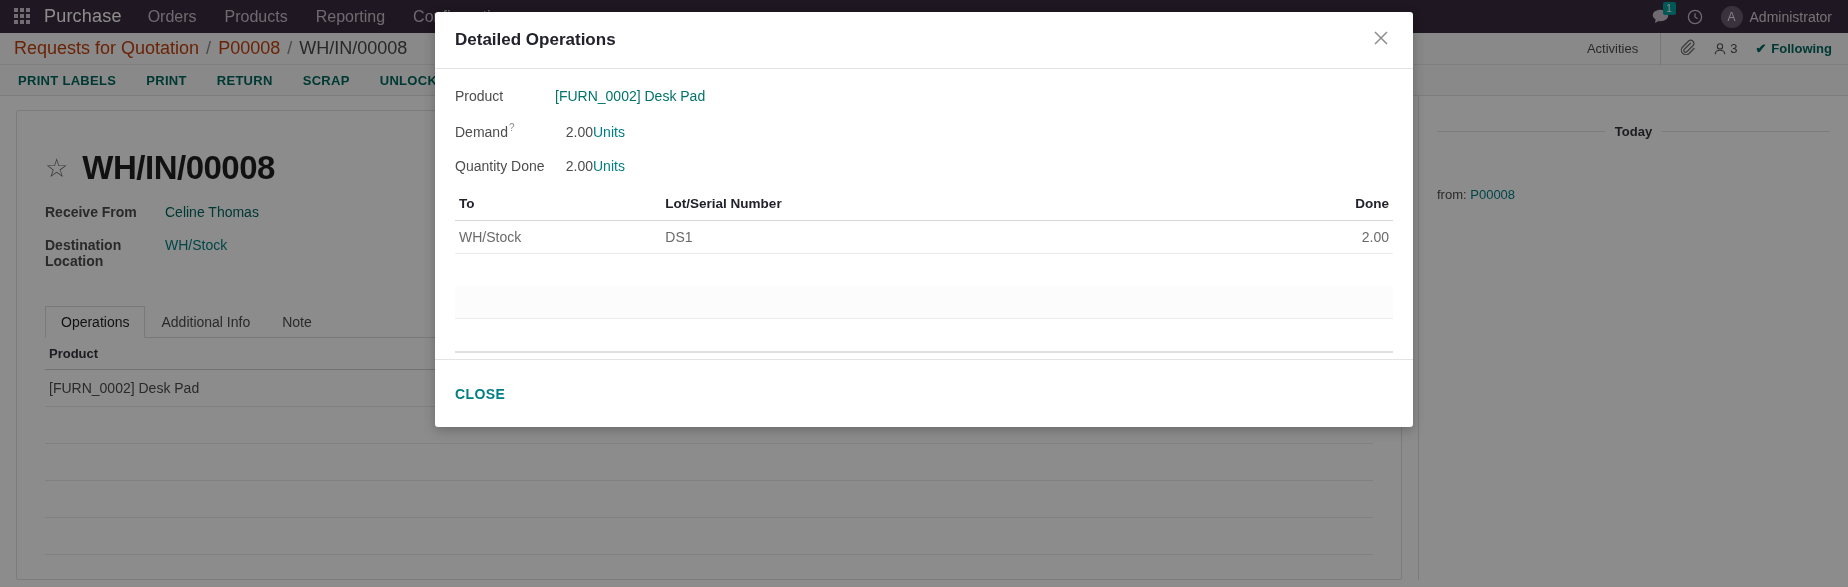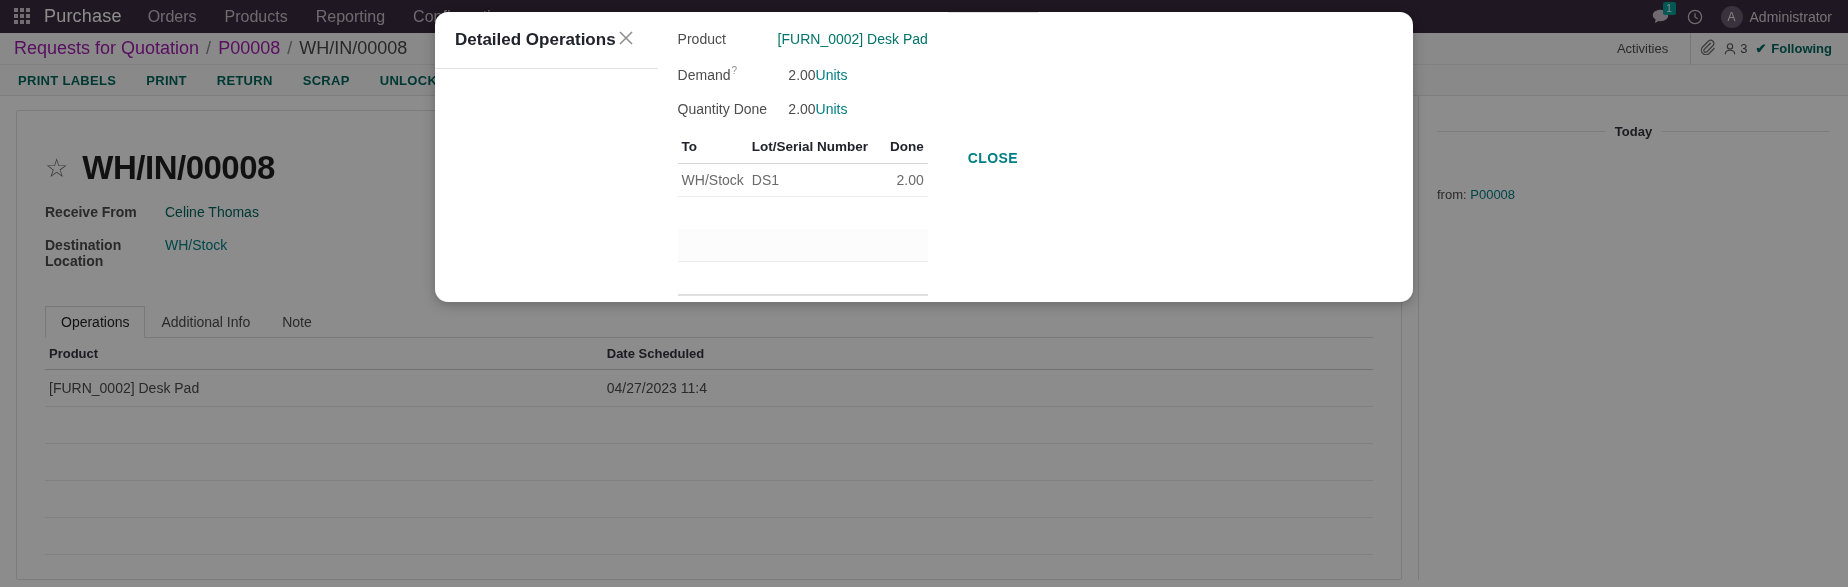--- a/index.html
+++ b/index.html
@@ -80,28 +80,28 @@
   
   .breadcrumb-row {
     height: 32px;
     background: #f9f9f9;
     border-bottom: 1px solid #e7e7e7;
     display: flex;
     align-items: center;
     padding-left: 14px;
     font-size: 18px;
   }
-  .bc-link { color: #a21caf; text-align: center; }
+  .bc-link { color: #c2410c; text-align: center; }
   .bc-sep { color: #8a8a8a; margin: 0 7px; font-weight: 300; }
   .bc-current { color: #4a4a4a; }
   .bc-right {
     margin-left: auto;
     display: flex;
     align-items: center;
-    gap: 8px;
+    gap: 18px;
     padding-right: 16px;
     font-size: 13px;
   }
   .bc-activities {
     color: #4d4d4d; font-size: 13px;
     border-right: 1px solid #d8d8d8;
     padding-right: 22px;
     height: 32px; display: flex; align-items: center;
   }
   .follower-count { color: #4d4d4d; font-size: 13px; display: flex; align-items: center; gap: 3px;}
@@ -198,23 +198,23 @@
   }
 
   
   .modal {
     position: absolute;
     left: 435px; top: 12px;
     width: 978px;
     z-index: 80;
     background: #fff;
     box-shadow: 0 3px 12px rgba(0,0,0,0.25);
-    border-radius: 13px;
-    display: flex;
-    flex-direction: row;
+    border-radius: 3px;
+    display: flex;
+    flex-direction: column;
   }
   .modal-header {
     height: 57px;
     display: flex;
     align-items: center;
     padding: 0 22px 0 20px;
     border-bottom: 1px solid #e3e3e3;
   }
   .modal-title { font-size: 17px; font-weight: bold; color: #22222c; }
   .modal-close {

